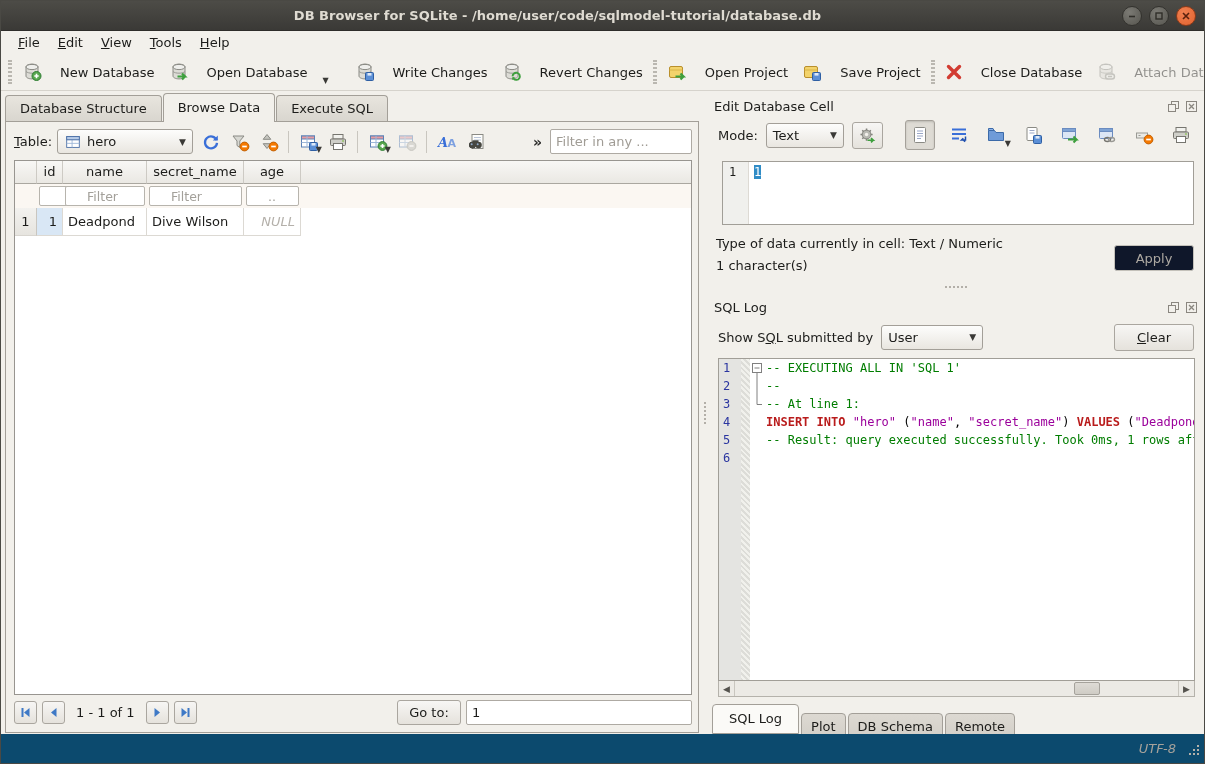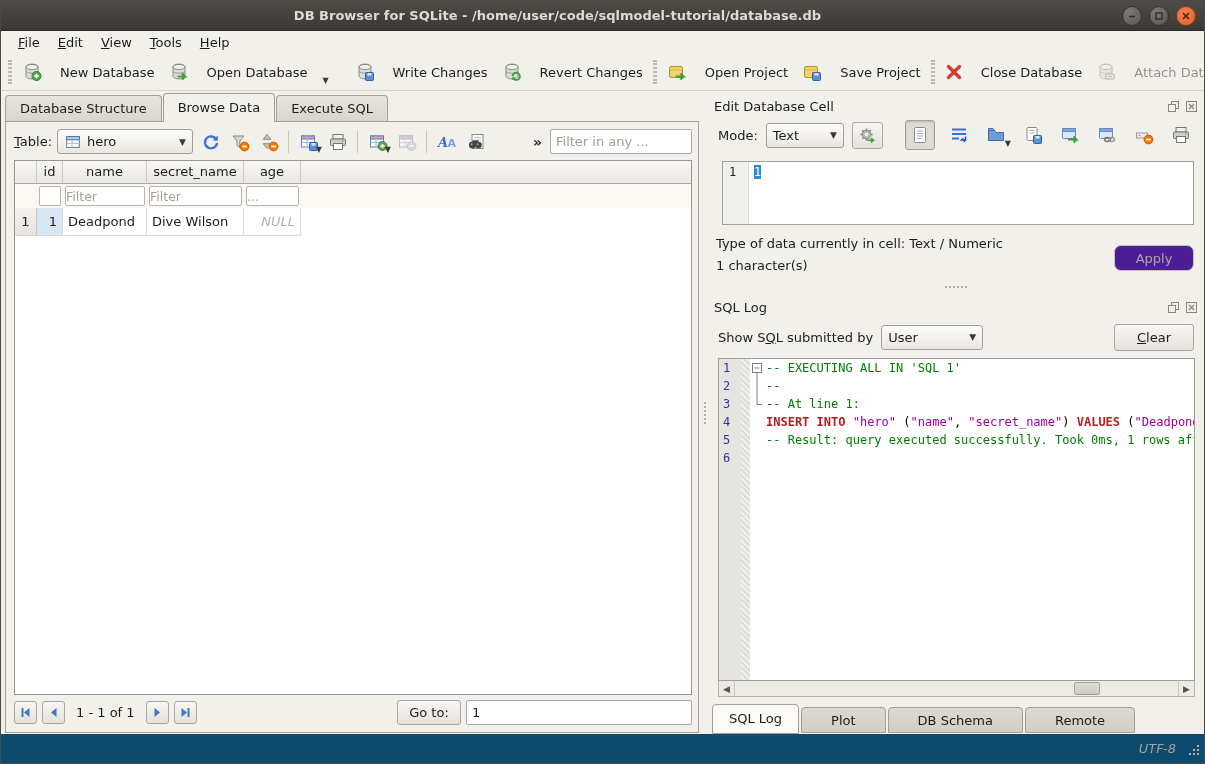--- a/index.html
+++ b/index.html
@@ -53,34 +53,34 @@
   input.textbox::placeholder { color:#a09c95; }
 
   
   .grid { flex:1; margin:2px 6px 0 8px; border:1px solid #989590; background:#fff; display:flex; flex-direction:column; overflow:hidden; }
   .g-row { display:flex; }
   .gc { border-right:1px solid #cdcac4; overflow:hidden; white-space:nowrap; }
   .g-header .gc { background:linear-gradient(#f8f7f5,#eae8e3); border-bottom:1px solid #aaa7a0; text-align:center; height:23px; line-height:22px; }
   .g-header .filler { flex:1; border-right:none; }
   .g-filter { height:24px; background:#fbf7f2; }
   .g-filter .fcell { padding:2px; border-right:none; }
-  .g-filter input { width:100%; height:20px; border:1px solid #b7b4ad; border-radius:2px; background:#fff; padding:0 0; font:12.5px "DejaVu Sans",sans-serif; outline:none; }
+  .g-filter input { width:100%; height:20px; border:1px solid #b7b4ad; border-radius:2px; background:#fff; padding:0 21px; font:12.5px "DejaVu Sans",sans-serif; outline:none; }
   .g-filter input::placeholder { color:#a3a09a; }
   .g-data { height:28px; }
   .g-data .rowhead { background:linear-gradient(#f3f2ef,#e6e4df); border-right:1px solid #c9c6c0; border-bottom:1px solid #d8d5cf; text-align:center; line-height:27px; }
   .g-data .cell { border-right:1px solid #dcd9d3; border-bottom:1px solid #dcd9d3; line-height:27px; padding:0 5px; }
   .cell.selected { background:#d9e7f5; }
   .cell.right { text-align:right; }
   .cell.nullval { color:#b4b0aa; font-style:italic; }
   .g-fill { flex:1; background:#fff; }
 
   
   .pgrow { display:flex; align-items:center; gap:5px; margin:5px 6px 7px 8px; }
   .btn { display:inline-flex; align-items:center; justify-content:center; background:linear-gradient(#f7f6f4,#e5e2dc); border:1px solid #aaa69f; border-radius:3px; font:13px "DejaVu Sans",sans-serif; color:#1c1c1a; }
-  .btn.disabled { color:#aca8a1; background:#4c1d95; border-color:#c4c1ba;border-radius:7px; }
+  .btn.disabled { color:#aca8a1; background:#0f172a; border-color:#c4c1ba; }
   .pg-btn { width:23px; height:23px; }
   .pg-label { margin:0 6px; }
   .pg-spacer { flex:1; }
   .goto-btn { width:64px; height:25px; }
   .goto-input { width:226px; }
 
   
   .dock-title { display:flex; align-items:center; height:25px; padding:3px 6px 0 6px; }
   .dock-btns { margin-left:auto; display:flex; gap:4px; }
   .dock-btn { width:14px; height:14px; display:flex; align-items:center; justify-content:center; }
@@ -116,21 +116,21 @@
   .code { white-space:pre; flex:none; }
   .cm { color:#007d00; } .kw { color:#b91c1c; font-weight:bold; } .str { color:#9b009b; } .pl { color:#000; }
 
   .hscroll { height:16px; margin:0 9px 0 10px; border:1px solid #b5b2ab; border-top:none; background:#eceae5; display:flex; }
   .hs-arrow { width:16px; display:flex; align-items:center; justify-content:center; color:#55534e; font-size:9px; border-right:1px solid #c9c6bf; }
   .hs-arrow.right { border-right:none; border-left:1px solid #c9c6bf; }
   .hs-track { flex:1; position:relative; }
   .hs-thumb { position:absolute; top:1px; bottom:1px; left:76.5%; width:6%; background:linear-gradient(#dedbd5,#cfccc5); border:1px solid #a5a29b; border-radius:2px; }
 
   .bottom-tabbar { height:37px; display:flex; align-items:flex-start; padding:7px 0 0 4px; }
-  .btab { padding:0 29px; border:1px solid #a39f98; border-radius:4px 4px 0 0; margin-right:2px; background:linear-gradient(#ddd9d2,#d2cfc8); height:26px; line-height:25px; margin-top:3px; }
+  .btab { padding:0 9px; border:1px solid #a39f98; border-radius:4px 4px 0 0; margin-right:2px; background:linear-gradient(#ddd9d2,#d2cfc8); height:26px; line-height:25px; margin-top:9px; }
   .btab.active { background:#fbfaf7; height:30px; line-height:28px; margin-top:0; padding:0 16px; }
 
   
   .statusbar { position:absolute; left:0; right:0; bottom:0; height:29px; background:#0c4a6e; display:flex; align-items:center;font-style:italic; }
   .enc { margin-left:auto; margin-right:28px; color:#a6a29b; }
   .grip { position:absolute; right:3px; bottom:3px; }
 </style>
 </head>
 <body>
 

